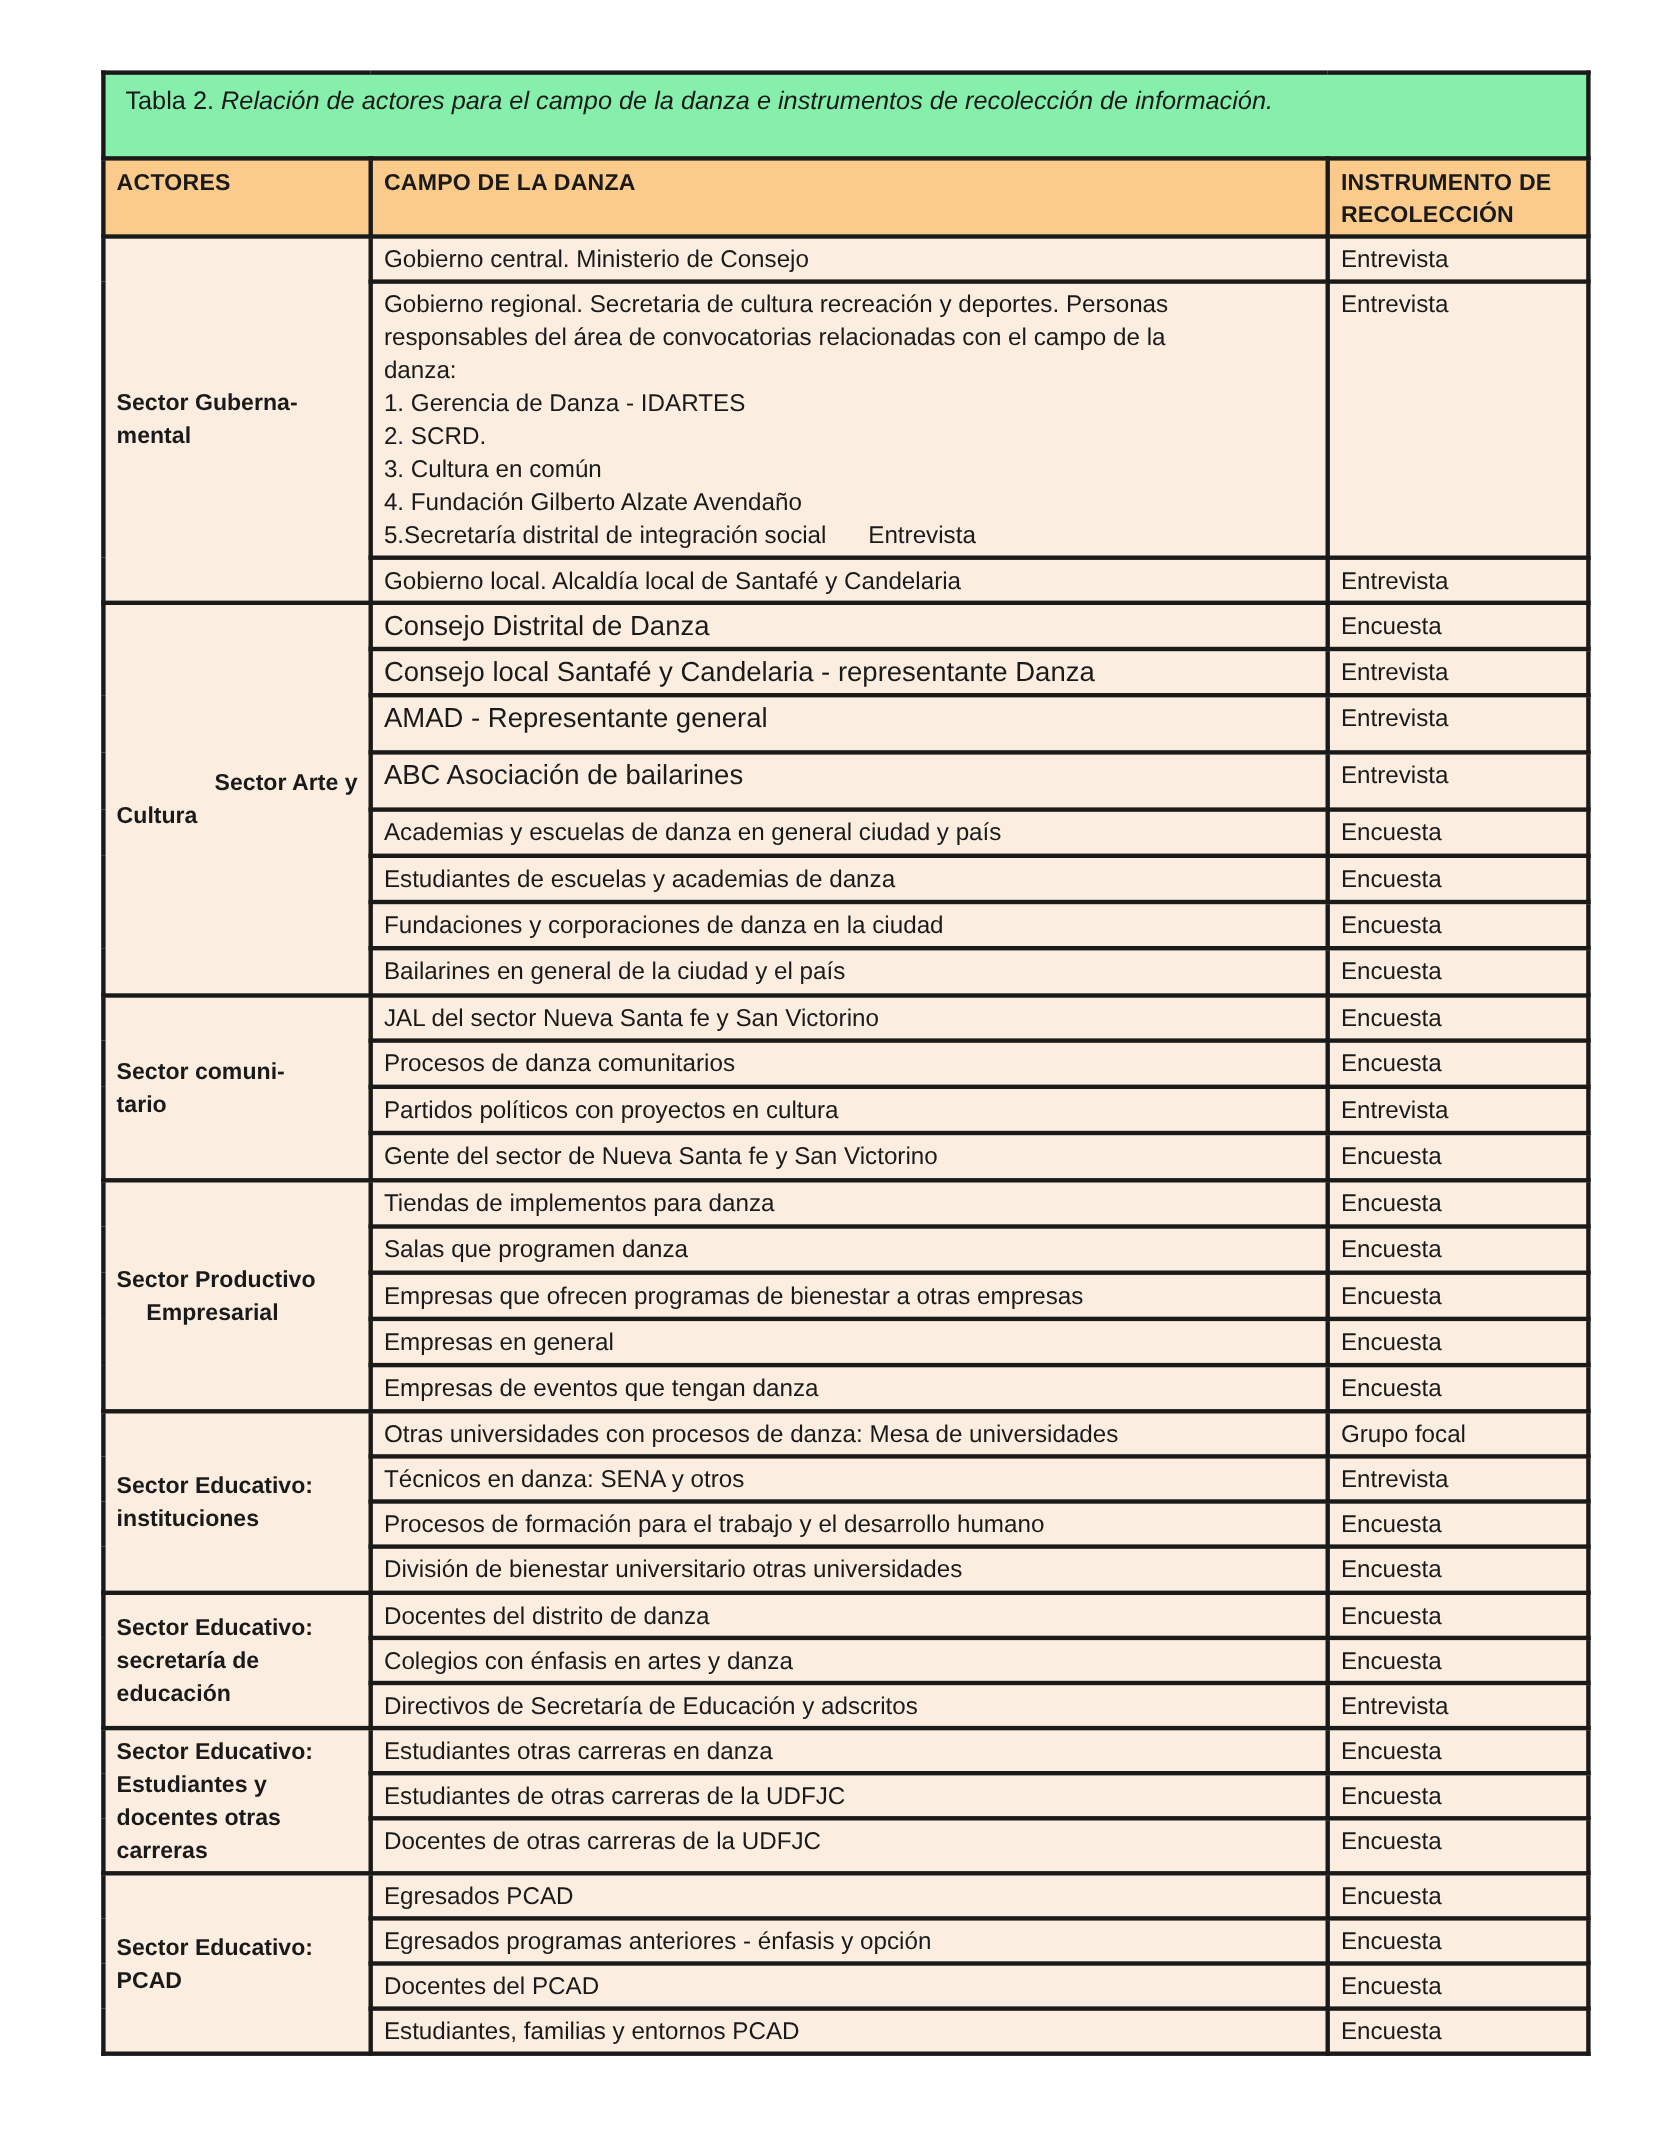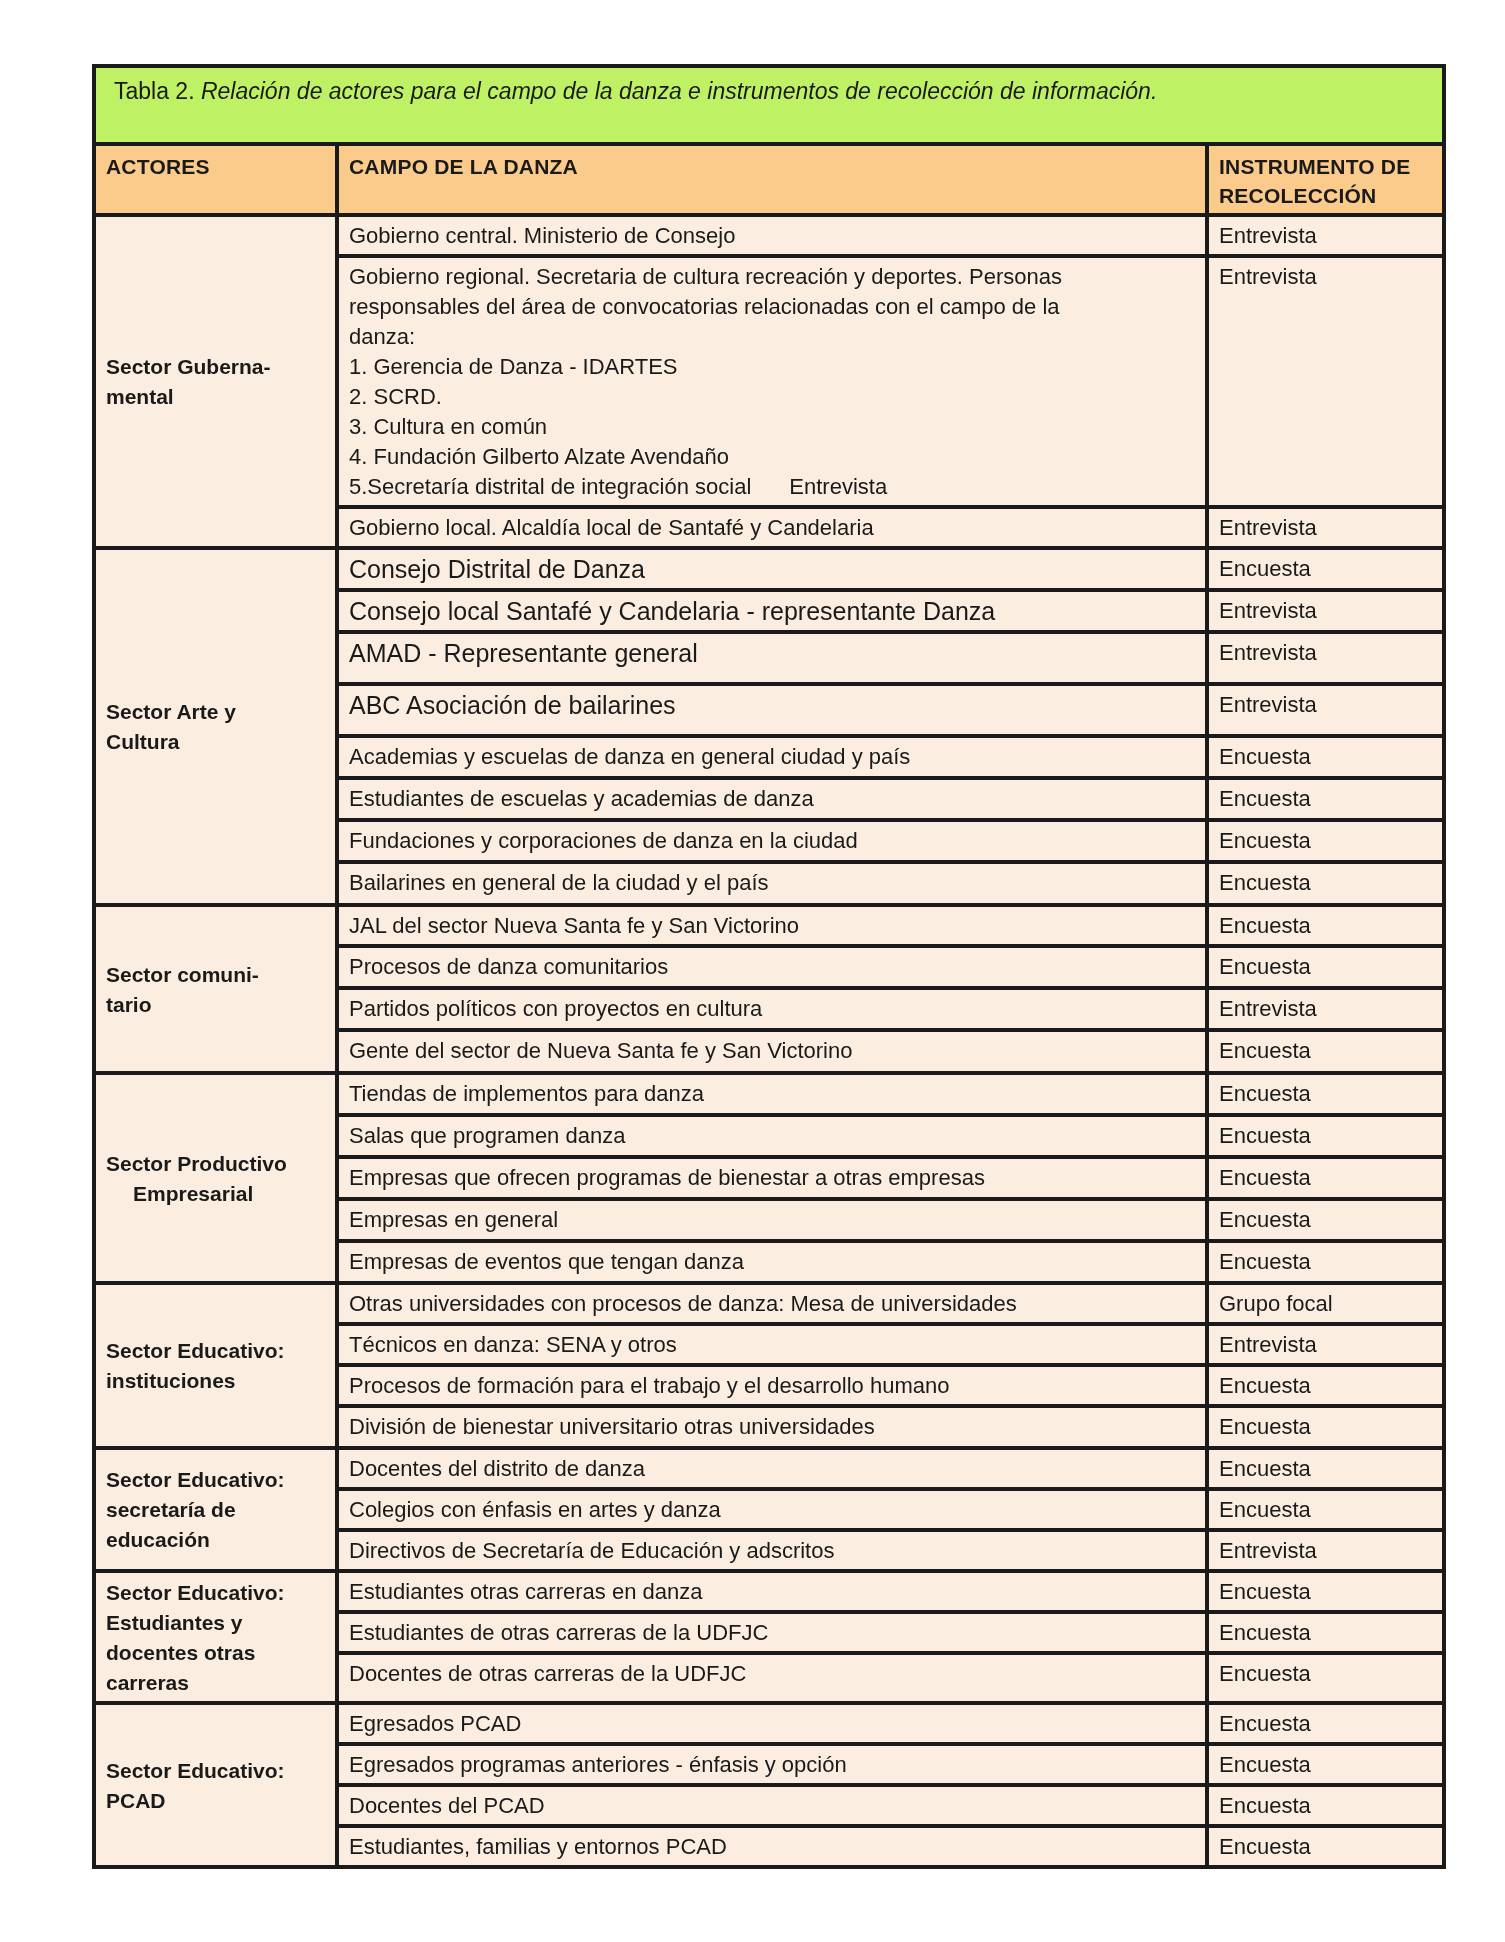--- a/index.html
+++ b/index.html
@@ -9,21 +9,21 @@
     border-collapse: collapse; table-layout: fixed;
     border: 4px solid #1a1a1a;
   }
   .doc-table td, .doc-table th {
     border: 4px solid #1a1a1a;
     vertical-align: top;
     padding: 0 10px;
     box-sizing: border-box;
   }
   .caption-cell {
-    background: #bef264; height: 78px;
+    background: #86efac; height: 78px;
     font-size: 23px; padding-top: 10px !important; padding-left: 18px !important;
     text-align: left; font-weight: normal;
   }
   .caption-cell .cap-label { font-style: normal; }
   .caption-cell .cap-title { font-style: italic; }
   .hdr th {
     background: #fbcb8c; text-align: left; font-weight: bold;
     font-size: 21px; line-height: 29px; height: 71px;
     padding-top: 6px; letter-spacing: 0.2px;
   }
@@ -87,21 +87,21 @@
         <td class="instr-cell">Entrevista</td>
       </tr>
       <tr class="body-row" style="height: 40px;">
         <td class="field-cell">
           <span class="line">Gobierno local. Alcaldía local de Santafé y Candelaria</span>
         </td>
         <td class="instr-cell">Entrevista</td>
       </tr>
       <tr class="body-row big" style="height: 42px;">
         <td class="actor-cell" rowspan="8">
-          <span style="display: block;">Sector Arte y</span>
+          <span style="display: block; text-align: right;">Sector Arte y</span>
           <span style="display: block;">Cultura</span>
         </td>
         <td class="field-cell">
           <span class="line">Consejo Distrital de Danza</span>
         </td>
         <td class="instr-cell">Encuesta</td>
       </tr>
       <tr class="body-row big" style="height: 42px;">
         <td class="field-cell">
           <span class="line">Consejo local Santafé y Candelaria - representante Danza</span>

